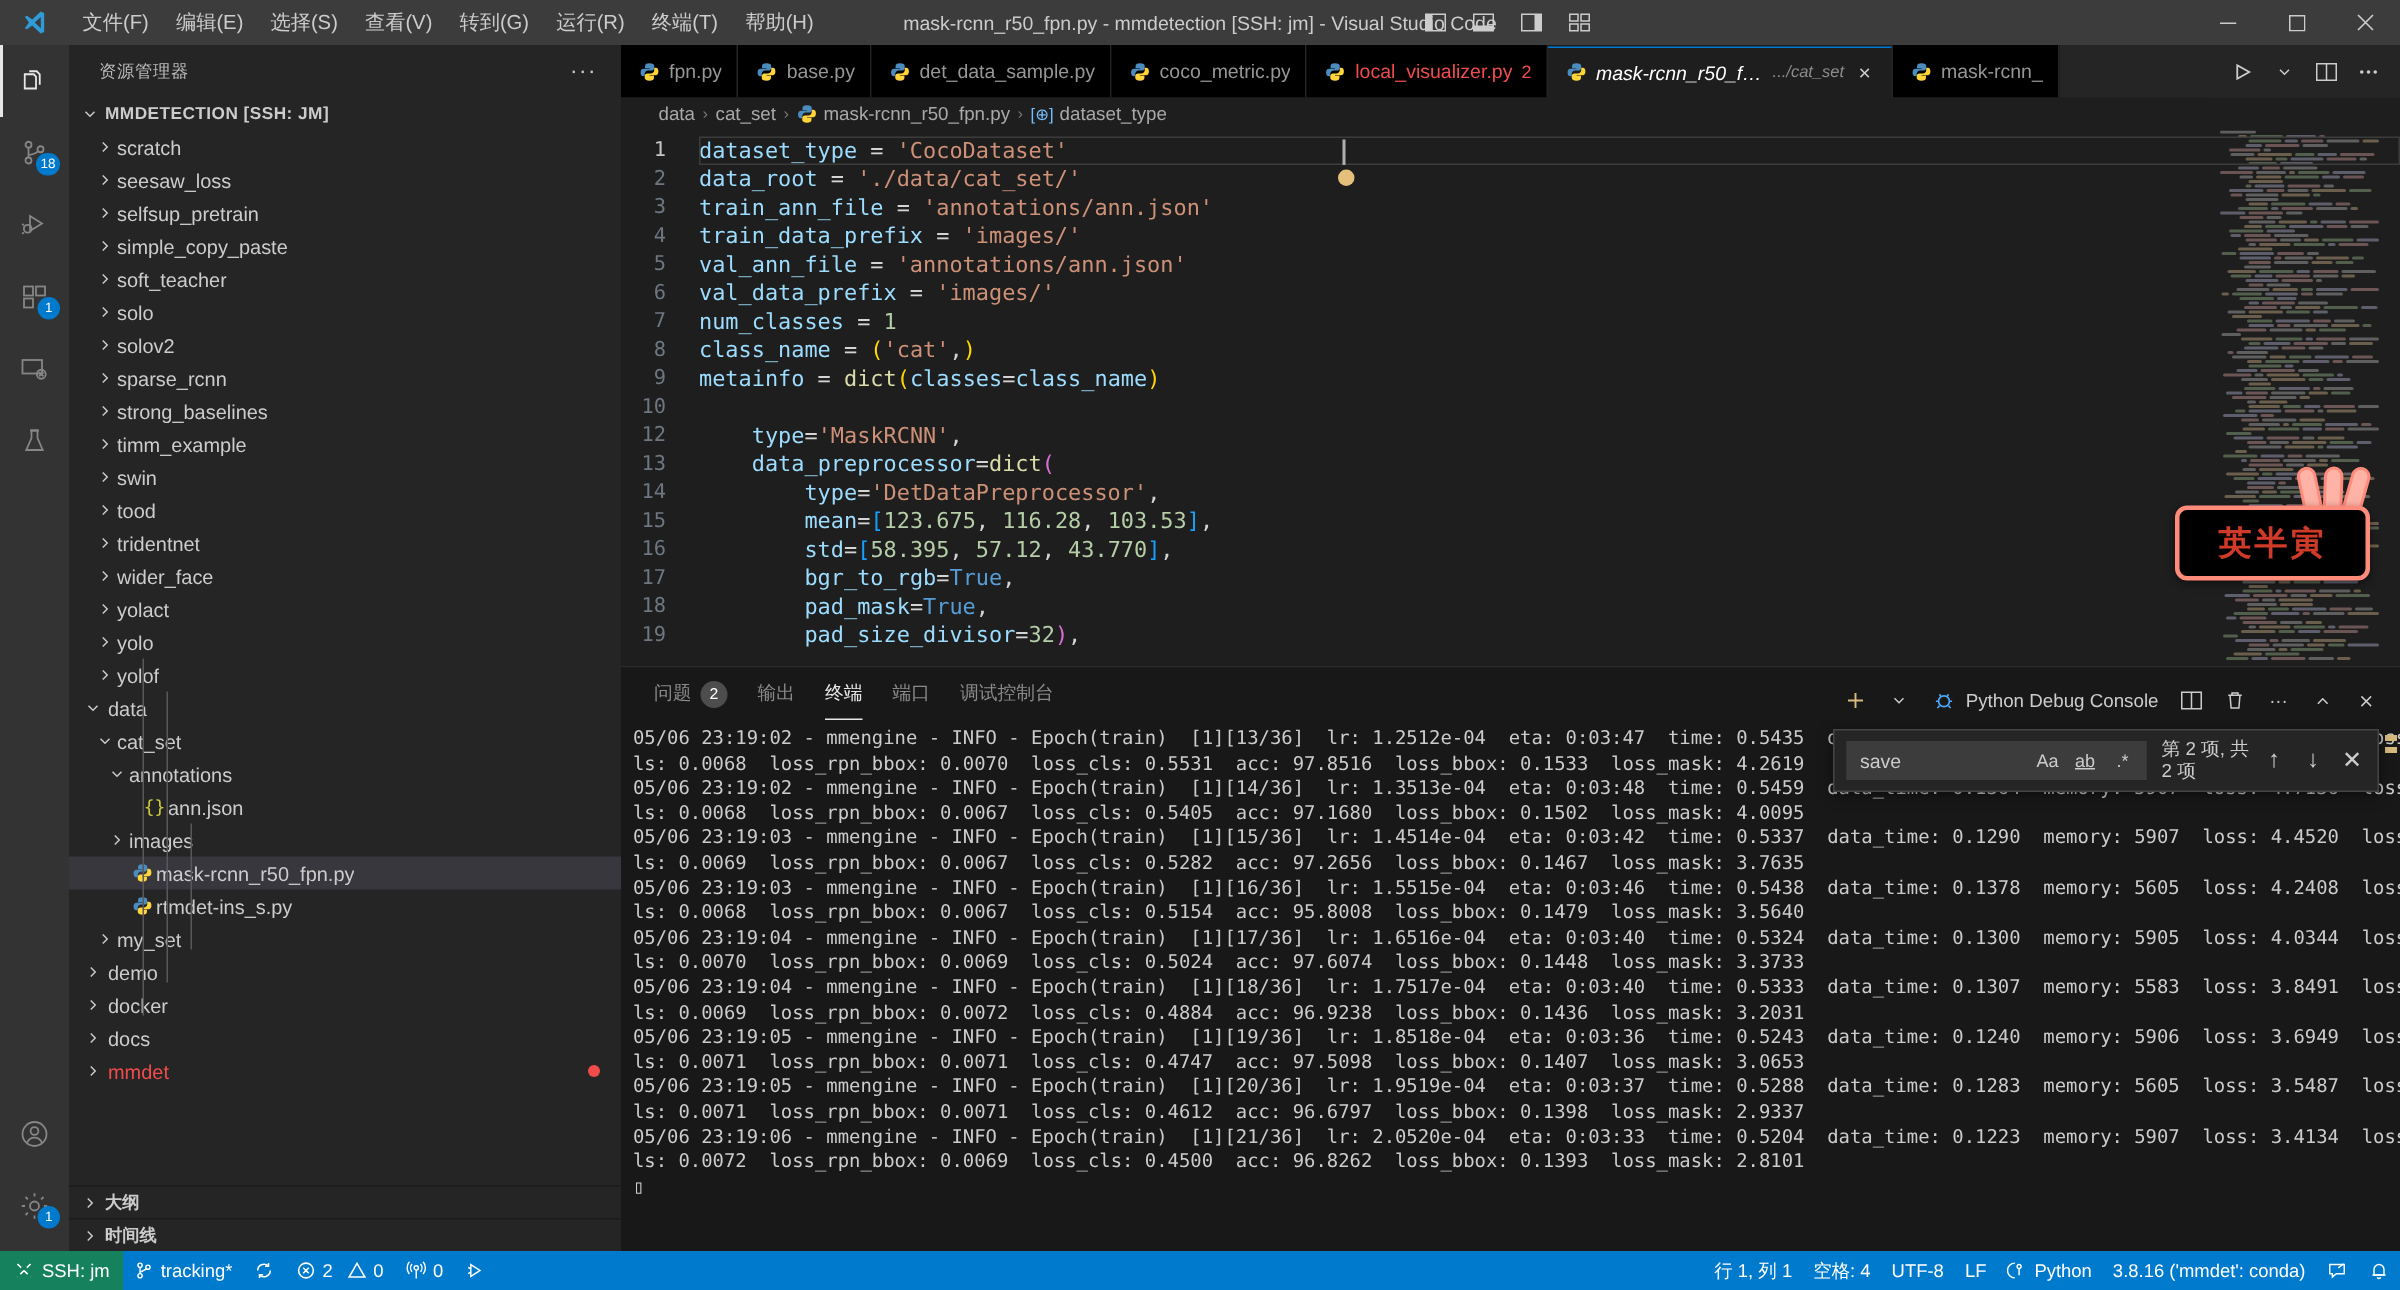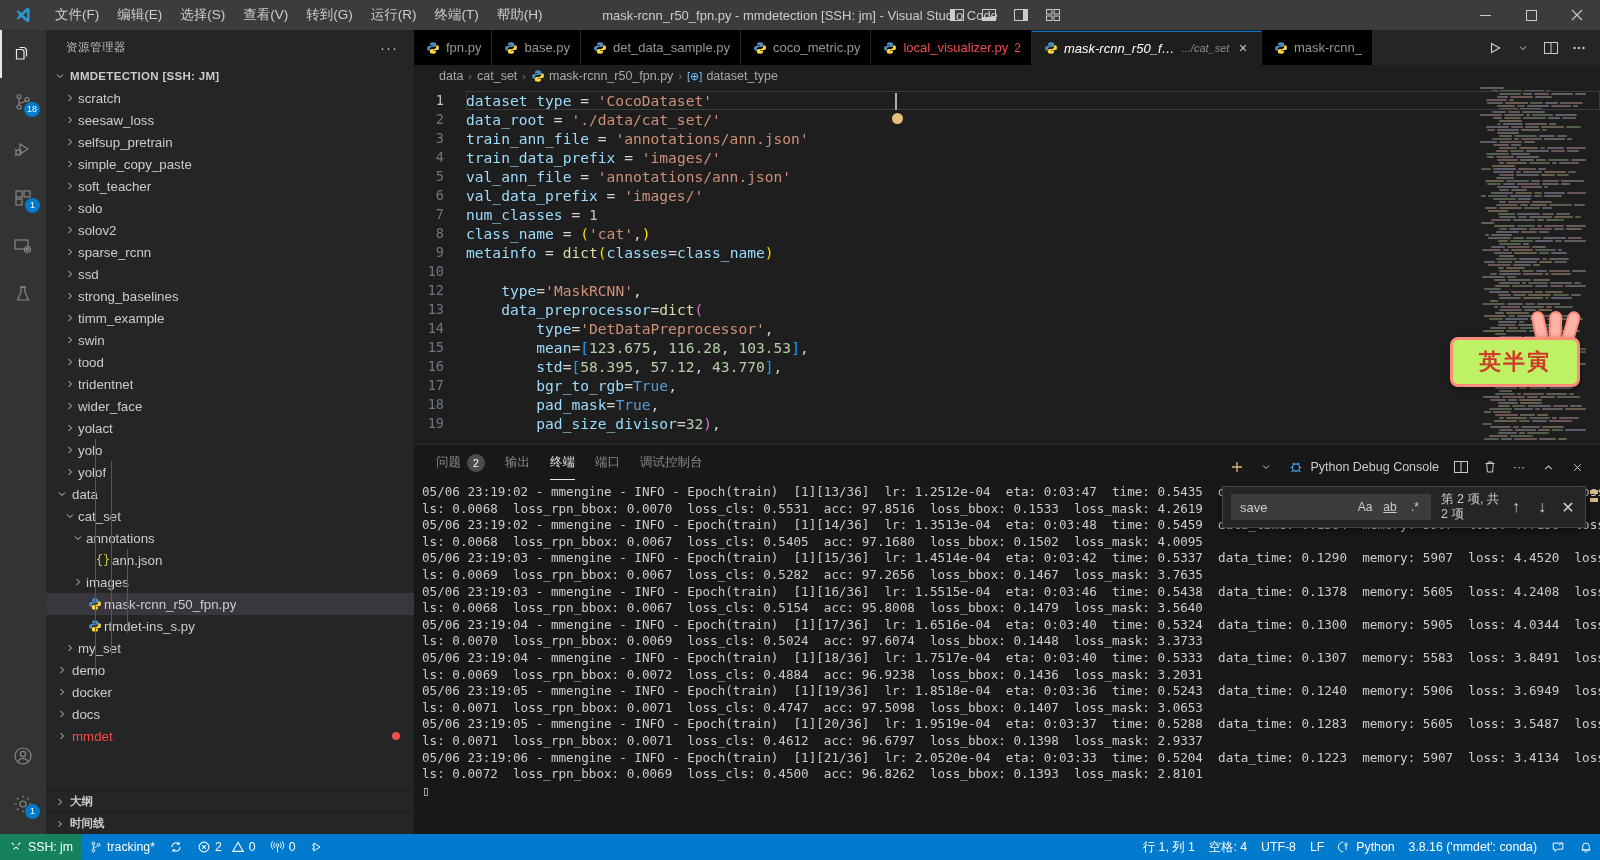--- a/index.html
+++ b/index.html
@@ -132,21 +132,21 @@
   .minimap {
     position: absolute; right: 14px; top: 0; width: 110px; bottom: 0;
     opacity: .85; pointer-events: none;
   }
   .mm-row { height: 3px; display: flex; gap: 2px; padding-left: 4px; }
   .mm-seg { height: 2px; border-radius: 1px; }
 
   
   .sticker {
     position: absolute; right: 20px; top: 250px; width: 130px; height: 50px;
-    background: #bef264; border: 3px solid #ff8b7b; border-radius: 8px;
+    background: #000000; border: 3px solid #ff8b7b; border-radius: 8px;
     display: flex; align-items: center; justify-content: center;
     color: #d03a28; font-size: 22px; font-weight: bold; letter-spacing: 2px;
     box-shadow: 0 2px 6px rgba(0,0,0,.4);
   }
   .sticker-ears { position: absolute; right: 22px; top: 224px; display: flex; gap: 3px; }
   .ear { width: 13px; height: 30px; background: #ffb3a7; border-radius: 7px 7px 3px 3px; transform: rotate(-12deg); border: 2px solid #ff8b7b;}
   .ear:nth-child(2){ transform: rotate(2deg);} .ear:nth-child(3){ transform: rotate(16deg);}
 
   
   .panel { height: 390px; flex: 0 0 390px; display: flex; flex-direction: column; background: #181818; border-top: 1px solid #2b2b2b;}
@@ -406,29 +406,20 @@
             <span class="lbl">solov2</span>
           </div>
           <div class="row">
             <div style="width: 16px; flex: 0 0 16px;"></div>
             <span class="chev">
               <svg width="12" height="12" viewBox="0 0 16 16">
                 <path d="M6 4l4 4-4 4" fill="none" stroke="#cccccc" stroke-width="1.3"></path>
               </svg>
             </span>
             <span class="lbl">sparse_rcnn</span>
-          </div>
-          <div class="row">
-            <div style="width: 16px; flex: 0 0 16px;"></div>
-            <span class="chev">
-              <svg width="12" height="12" viewBox="0 0 16 16">
-                <path d="M6 4l4 4-4 4" fill="none" stroke="#cccccc" stroke-width="1.3"></path>
-              </svg>
-            </span>
-            <span class="lbl">ssd</span>
           </div>
           <div class="row">
             <div style="width: 16px; flex: 0 0 16px;"></div>
             <span class="chev">
               <svg width="12" height="12" viewBox="0 0 16 16">
                 <path d="M6 4l4 4-4 4" fill="none" stroke="#cccccc" stroke-width="1.3"></path>
               </svg>
             </span>
             <span class="lbl">strong_baselines</span>
           </div>

